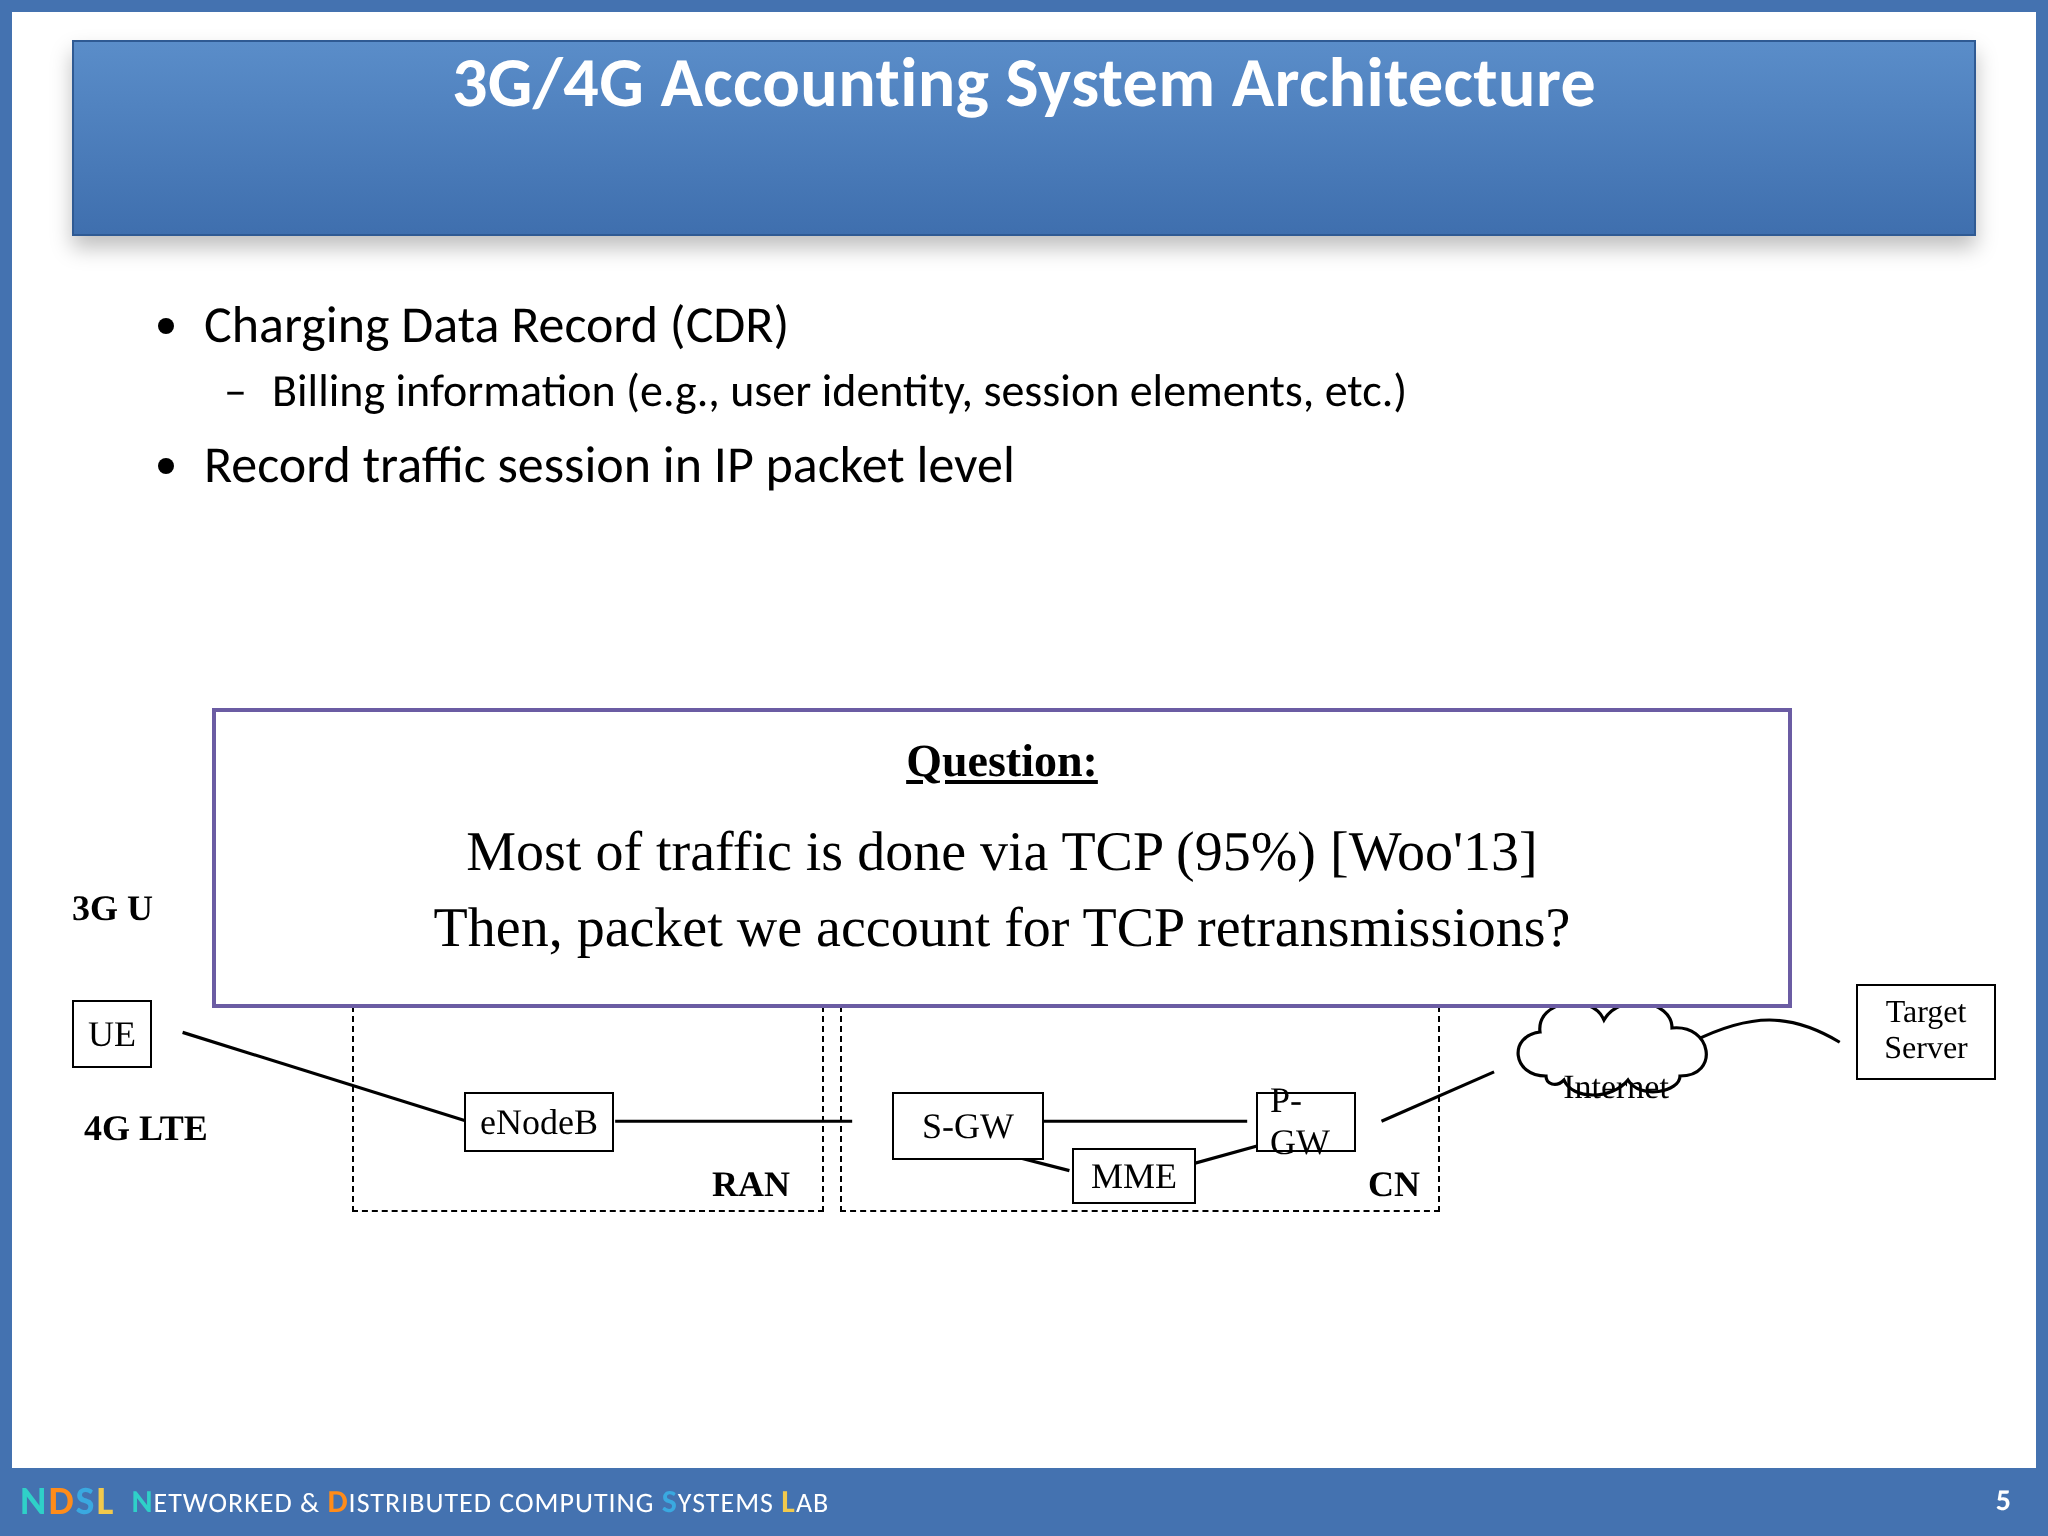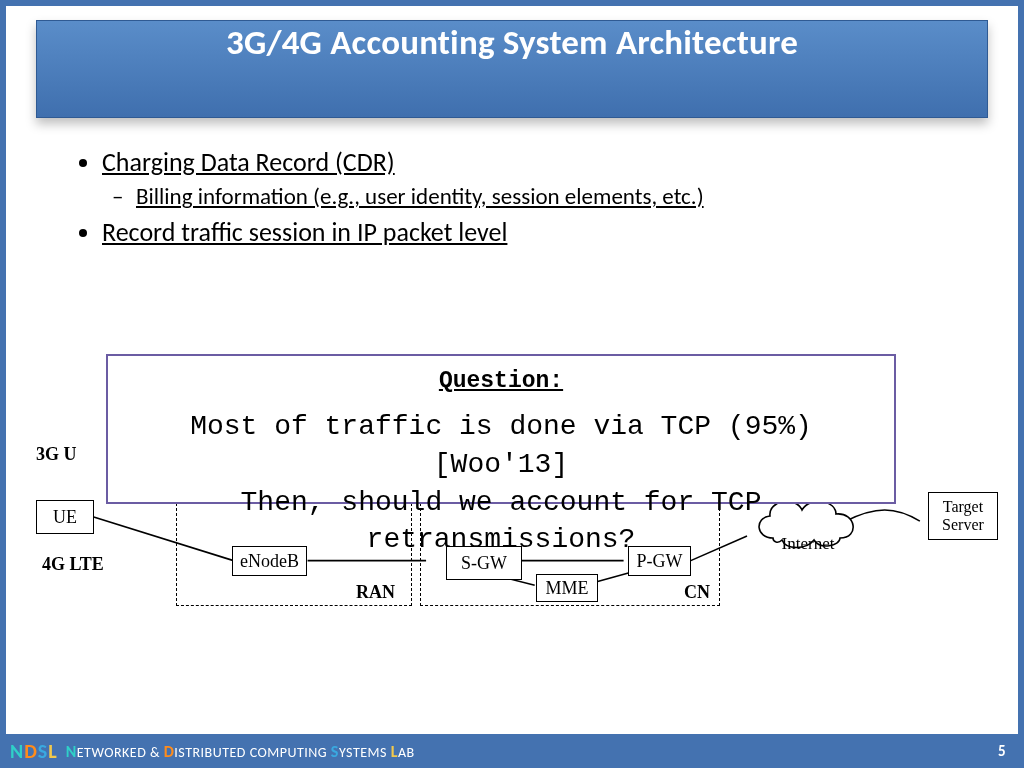--- a/index.html
+++ b/index.html
@@ -15,21 +15,21 @@
     background: linear-gradient(#5a8dc9, #3f6fae);
     border: 1px solid #2f5a93;
     box-shadow: 0 6px 10px rgba(0,0,0,0.25);
     display: flex; justify-content: center;
   }
   .title-bar h1 {
     color: #fff; font-weight: 700; font-size: 35px; letter-spacing: 0.2px;
   }
   .body {
     padding: 28px 56px 0 56px;
-    font-size: 26px; color: #000; text-decoration: underline;
+    font-size: 26px; color: #000;
   }
   ul.top { list-style: disc; padding-left: 40px; }
   ul.top > li { margin-bottom: 6px; }
   ul.sub { list-style: none; padding-left: 34px; margin-top: 4px; margin-bottom: 6px; }
   ul.sub > li { font-size: 23px; position: relative; }
   ul.sub > li::before { content: "–"; position: absolute; left: -24px; }
   .diagram {
     position: absolute; left: 30px; right: 30px; top: 420px; height: 210px;
     font-family: "Times New Roman", serif;
   }
@@ -48,21 +48,21 @@
     position: absolute; width: 120px; height: 66px;
     display:flex; align-items:flex-end; justify-content:center;
     font-size: 17px; font-family:"Times New Roman",serif;
   }
   .cloud svg { position:absolute; inset:0; }
   .cloud span { position: relative; z-index: 2; }
   .question-box {
     position: absolute; left: 100px; top: 348px; width: 790px; height: 150px;
     background: #fff; border: 2px solid #6b5ca3;
     padding: 12px 20px; text-align: center;
-    font-family: Liberation Mono, monospace;
+    font-family: Liberation Serif, serif;
   }
   .question-box .q-title { font-weight:700; text-decoration: underline; font-size: 23px; margin-bottom: 14px; }
   .question-box .q-line { font-size: 28px; line-height: 1.35; }
   .footer {
     position: absolute; left: -6px; right: -6px; bottom: -6px; height: 34px;
     background: #4472b0; color: #fff;
     display: flex; align-items: center; justify-content: space-between;
     padding: 0 18px 0 10px;
     font-size: 14px; letter-spacing: 0.5px;
   }
@@ -106,48 +106,48 @@
         <line x1="435" y1="142" x2="505" y2="160"></line>
         <line x1="555" y1="160" x2="620" y2="142"></line>
         <line x1="663" y1="135" x2="720" y2="110"></line>
         <path d="M820,95 C850,80 870,80 895,95"></path>
       </g>
     </svg>
 
     <div class="lbl" style="left:0; top:18px;">3G U</div>
     <div class="lbl" style="left:6px; top:128px;">4G LTE</div>
 
-    <div class="nbox" style="left:0; top:74px; width:58px; height:34px;">UE</div>
+    <div class="nbox" style="left:0; top:74px; width:40px; height:34px;">UE</div>
 
     <div class="dbox" style="left:140px; top:12px; width:236px; height:168px;"></div>
     <div class="nbox" style="left:196px; top:120px; width:75px; height:30px;">eNodeB</div>
     <div class="zone-lbl" style="left:320px; top:156px;">RAN</div>
 
     <div class="dbox" style="left:384px; top:12px; width:300px; height:168px;"></div>
     <div class="nbox" style="left:410px; top:120px; width:76px; height:34px;">S-GW</div>
     <div class="nbox" style="left:500px; top:148px; width:62px; height:28px;">MME</div>
-    <div class="nbox" style="left:592px; top:120px; width:63px; height:30px;">P-GW</div>
+    <div class="nbox" style="left:592px; top:120px; width:50px; height:30px;">P-GW</div>
     <div class="zone-lbl" style="left:648px; top:156px;">CN</div>
 
     <div class="cloud" style="left:712px; top:62px;">
       <svg viewBox="0 0 120 66">
         <path d="M25,50 C8,50 6,30 22,28 C20,12 48,8 54,22 C62,8 88,12 88,26 C108,24 112,50 92,50 C92,58 72,62 66,52 C58,62 38,62 34,52 C30,56 25,54 25,50 Z" fill="#fff" stroke="#000" stroke-width="1.6"></path>
       </svg>
       <span>Internet</span>
     </div>
 
     <div class="nbox" style="left:892px; top:66px; width:70px; height:48px; font-size:16px; line-height:1.1; text-align:center;">
       <span>Target<br>Server</span>
     </div>
   </div>
 
   <div class="question-box">
     <div class="q-title">Question:</div>
     <div class="q-line">Most of traffic is done via TCP (95%) [Woo'13]</div>
-    <div class="q-line">Then, should we account for TCP retransmissions?</div>
+    <div class="q-line">Then, packet we account for TCP retransmissions?</div>
   </div>
 
   <div class="footer">
     <div class="lab-name">
       <span class="logo">
         <span class="logo-n">N</span>
           <span class="logo-d">D</span>
           <span class="logo-s">S</span>
           <span class="logo-l">L</span>
       </span>

